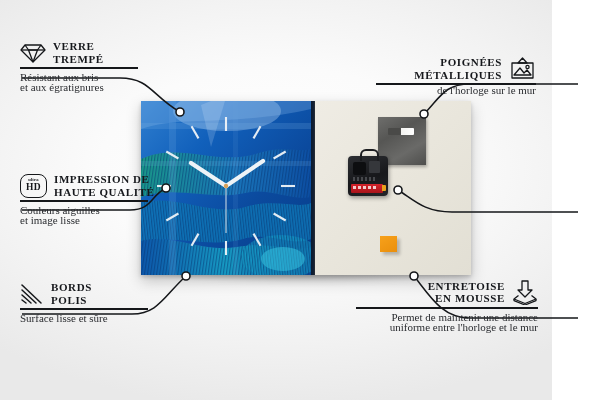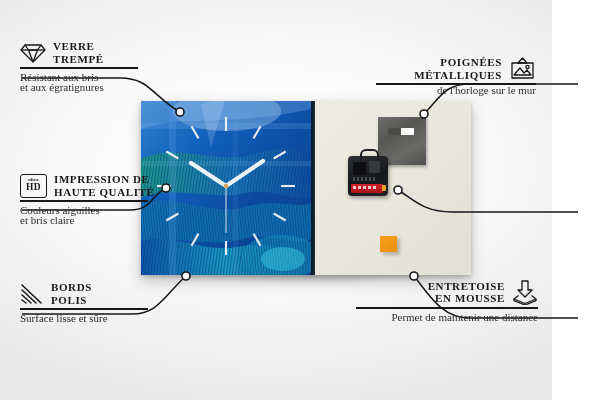--- a/index.html
+++ b/index.html
@@ -98,21 +98,21 @@
   .co-sub{
     font-size:11px;line-height:10.4px;color:#2a2c30;margin-top:3px;
     font-family:"Liberation Serif", serif;
   }
   .left .co-head{justify-content:flex-start;}
   .right .co-head{justify-content:flex-end;}
   .right .co-title{text-align:right;}
   .right .co-sub{text-align:right;}
   .ico{flex:0 0 auto;display:block;}
   .hdbadge{
-    width:25px;height:22px;border:1.5px solid #15171a;border-radius:3px;
+    width:25px;height:22px;border:1.5px solid #15171a;border-radius:8px;
     display:flex;flex-direction:column;align-items:center;justify-content:center;
     line-height:1;
   }
   .hdbadge .u{font-size:4.6px;font-weight:bold;letter-spacing:.2px;color:#15171a;}
   .hdbadge .h{font-size:9.5px;font-weight:bold;letter-spacing:.3px;color:#15171a;margin-top:.5px;}
   #wires{position:absolute;left:0;top:0;width:600px;height:400px;pointer-events:none;}
 </style>
 </head>
 <body>
 
@@ -273,21 +273,21 @@
         <span class="u">ultra</span>
         <span class="h">HD</span>
       </div>
       <div>
         <div class="co-title">IMPRESSION DE</div>
         <div class="co-title">HAUTE QUALITÉ</div>
       </div>
     </div>
     <div class="co-rule" style="width:128px;"></div>
     <div class="co-sub">Couleurs aiguilles</div>
-    <div class="co-sub" style="margin-top:0;">et bris claire</div>
+    <div class="co-sub" style="margin-top:0;">et image lisse</div>
   </div>
 
   <div class="callout left" style="left:20px;top:281px;width:150px;">
     <div class="co-head">
       <svg class="ico" width="24" height="22" viewBox="0 0 24 22">
         <g stroke="#15171a" stroke-width="1.5" stroke-linecap="round">
           <line x1="2" y1="2" x2="21" y2="20"></line>
           <line x1="2" y1="7" x2="16" y2="20"></line>
           <line x1="2" y1="12" x2="11" y2="20"></line>
           <line x1="2" y1="17" x2="6" y2="20"></line>
@@ -331,15 +331,16 @@
       <svg class="ico" width="26" height="26" viewBox="0 0 26 26">
         <g fill="none" stroke="#15171a" stroke-width="1.3" stroke-linejoin="round">
           <path d="M10,2 L16,2 L16,11 L20,11 L13,18 L6,11 L10,11 Z"></path>
           <path d="M6.5,16.5 L2,20 L13,24.5 L24,20 L19.5,16.5"></path>
           <path d="M2,20 L2,21.6 L13,26 L24,21.6 L24,20"></path>
         </g>
       </svg>
     </div>
     <div class="co-rule" style="width:182px;margin-left:auto;"></div>
     <div class="co-sub">Permet de maintenir une distance</div>
+    <div class="co-sub" style="margin-top:0;">uniforme entre l'horloge et le mur</div>
   </div>
 
 </div>
 
 </body></html>

